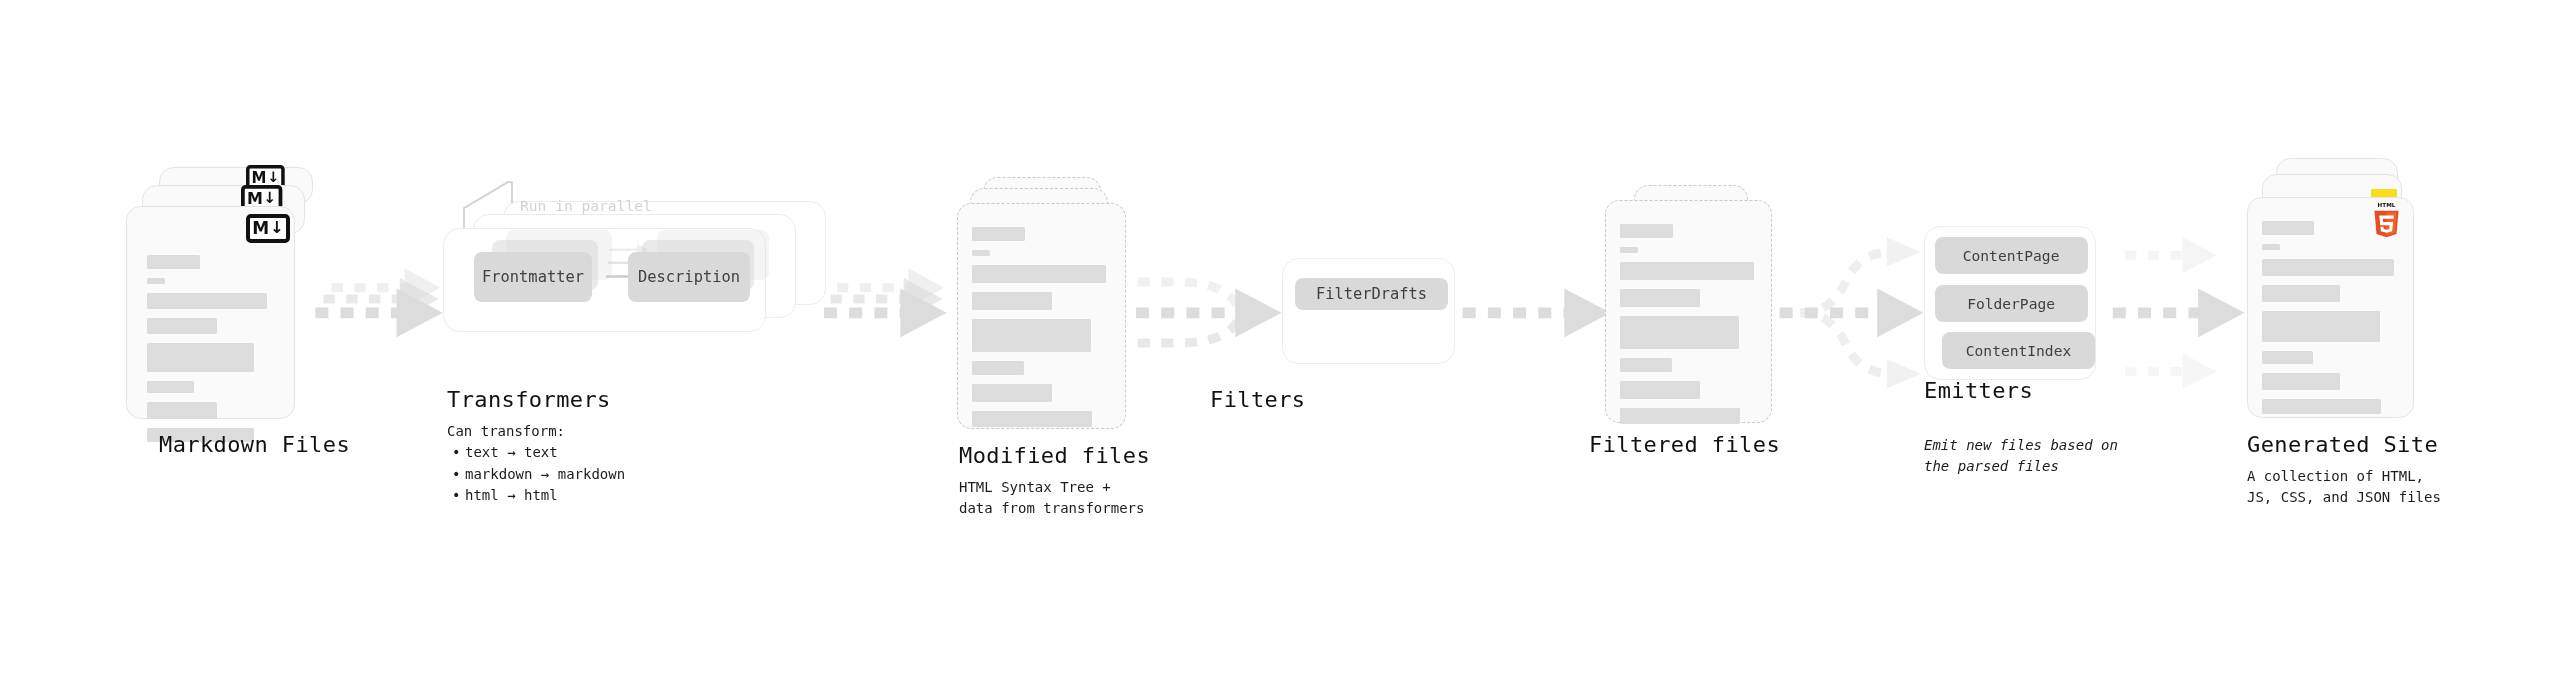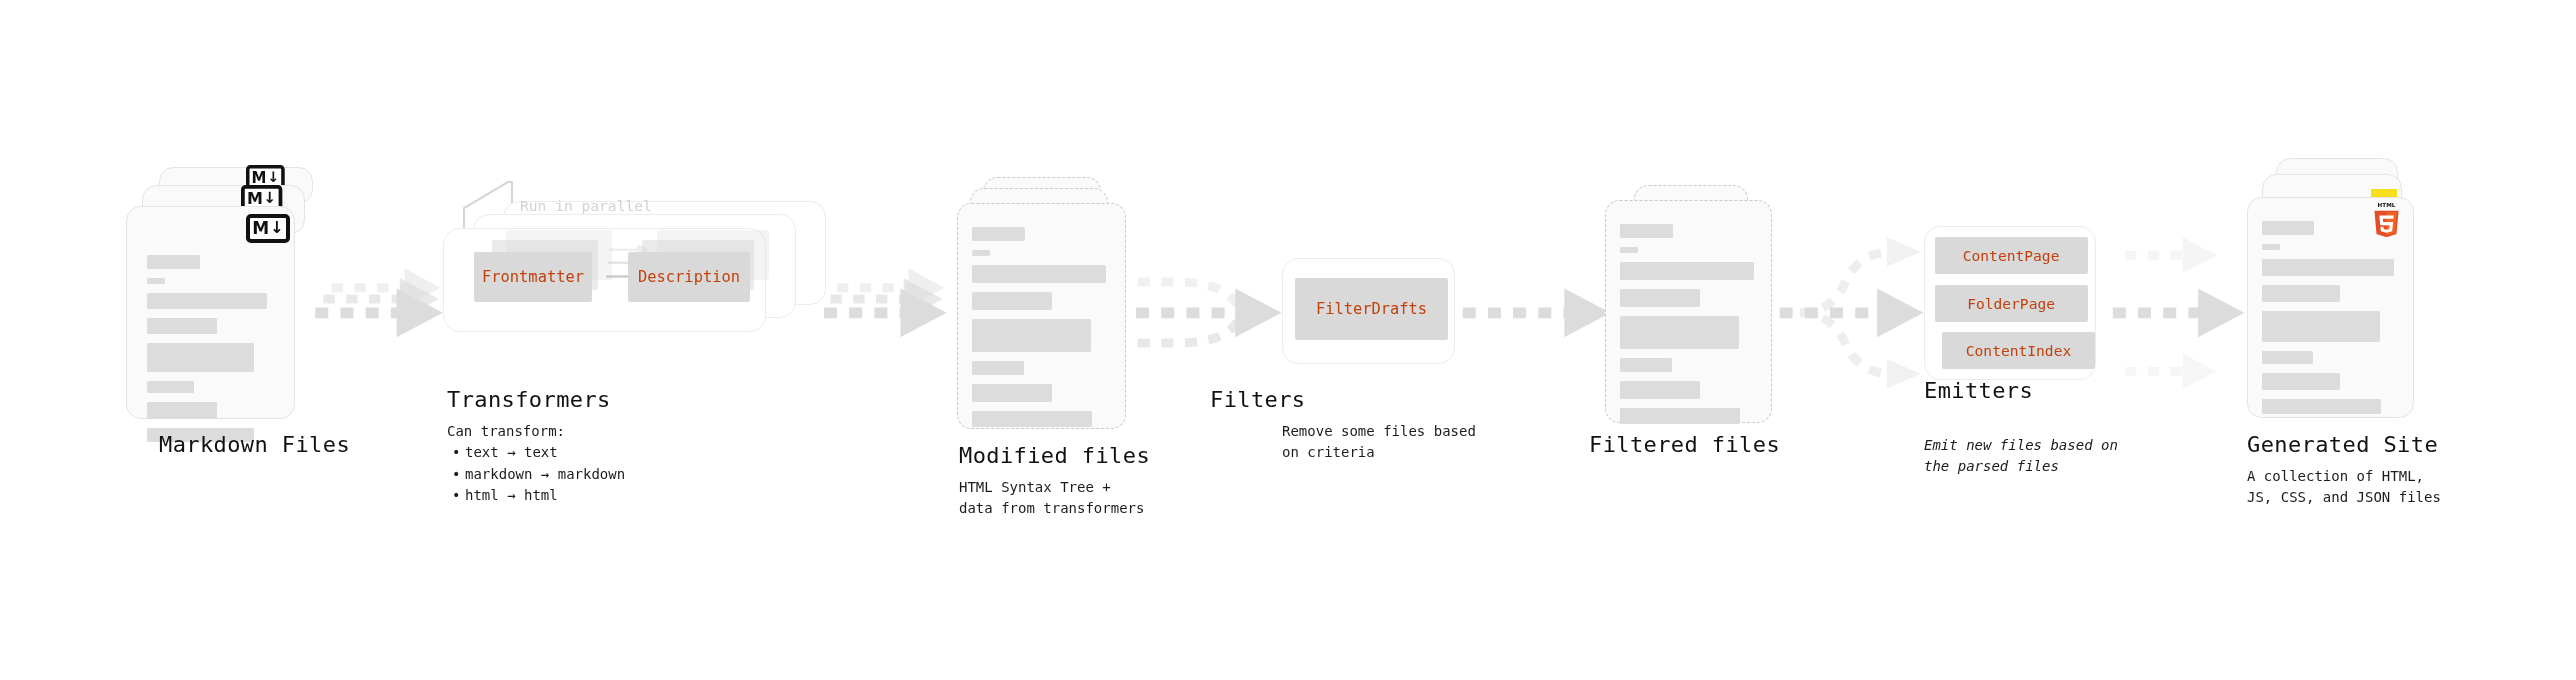--- a/index.html
+++ b/index.html
@@ -106,25 +106,25 @@
   .gbox {
     position: absolute;
     border: 1.6px solid #ececec;
     border-radius: 16.3px;
     background: #ffffff;
     box-sizing: border-box;
   }
   .pill {
     position: absolute;
     background: #d9d9d9;
-    border-radius: 2px;
+    border-radius: 8px;
     display: flex;
     align-items: center;
     justify-content: center;
-    color: #c2410c;
+    color: #404040;
     font-size: 15.4px;
     letter-spacing: 0px;
     box-sizing: border-box;
     white-space: nowrap;
   }
   .pill.ghost1 { opacity: 0.55; }
   .pill.ghost2 { opacity: 0.3; }
 
   
   .title {
@@ -354,27 +354,25 @@
         <div class="doc-line" style="width:120px;height:16.3px;"></div>
       </div>
     </div>
   </div>
   <div class="title" style="left:959px; top:443px;">Modified files</div>
   <div class="subtitle" style="left:959px; top:477px;">HTML Syntax Tree +
 data from transformers</div>
 
   <div class="node" style="left:1282px; top:258px;">
     <div class="gbox" style="left:0px; top:0px; width:173px; height:106px;"></div>
-    <div class="pill" style="left:13px; top:19.5px; width:153px; height:62px;">
+    <div class="pill" style="left:13px; top:19.5px; width:153px; height:32px;">
       <span>FilterDrafts</span>
     </div>
   </div>
   <div class="title" style="left:1210px; top:387px;">Filters</div>
-  <div class="subtitle" style="left:1282px; top:421px;">Remove some files based
-on criteria</div>
 
   <div class="node" style="left:1605px; top:185px;">
     <div class="doc-stack" style="width:187px;height:260px;">
       <div class="doc-card dashed" style="left:29px; top:0px; width:114px; height:36px;"></div>
       <div class="doc-card dashed" style="left:0px; top:14.6px; width:167px; height:223px;"></div>
       <div class="doc-lines" style="left:14.6px; top:39px; width:138px;">
         <div class="doc-line" style="width:53px;height:14px;"></div>
         <div class="doc-line" style="width:18px;height:5.7px;"></div>
         <div class="doc-line" style="width:134px;height:18.7px;"></div>
         <div class="doc-line" style="width:80px;height:18px;"></div>

